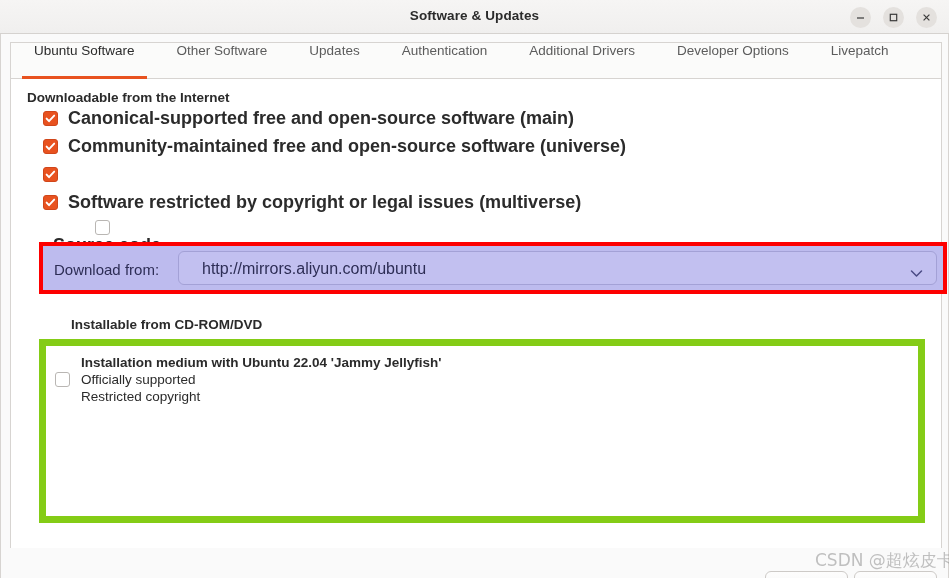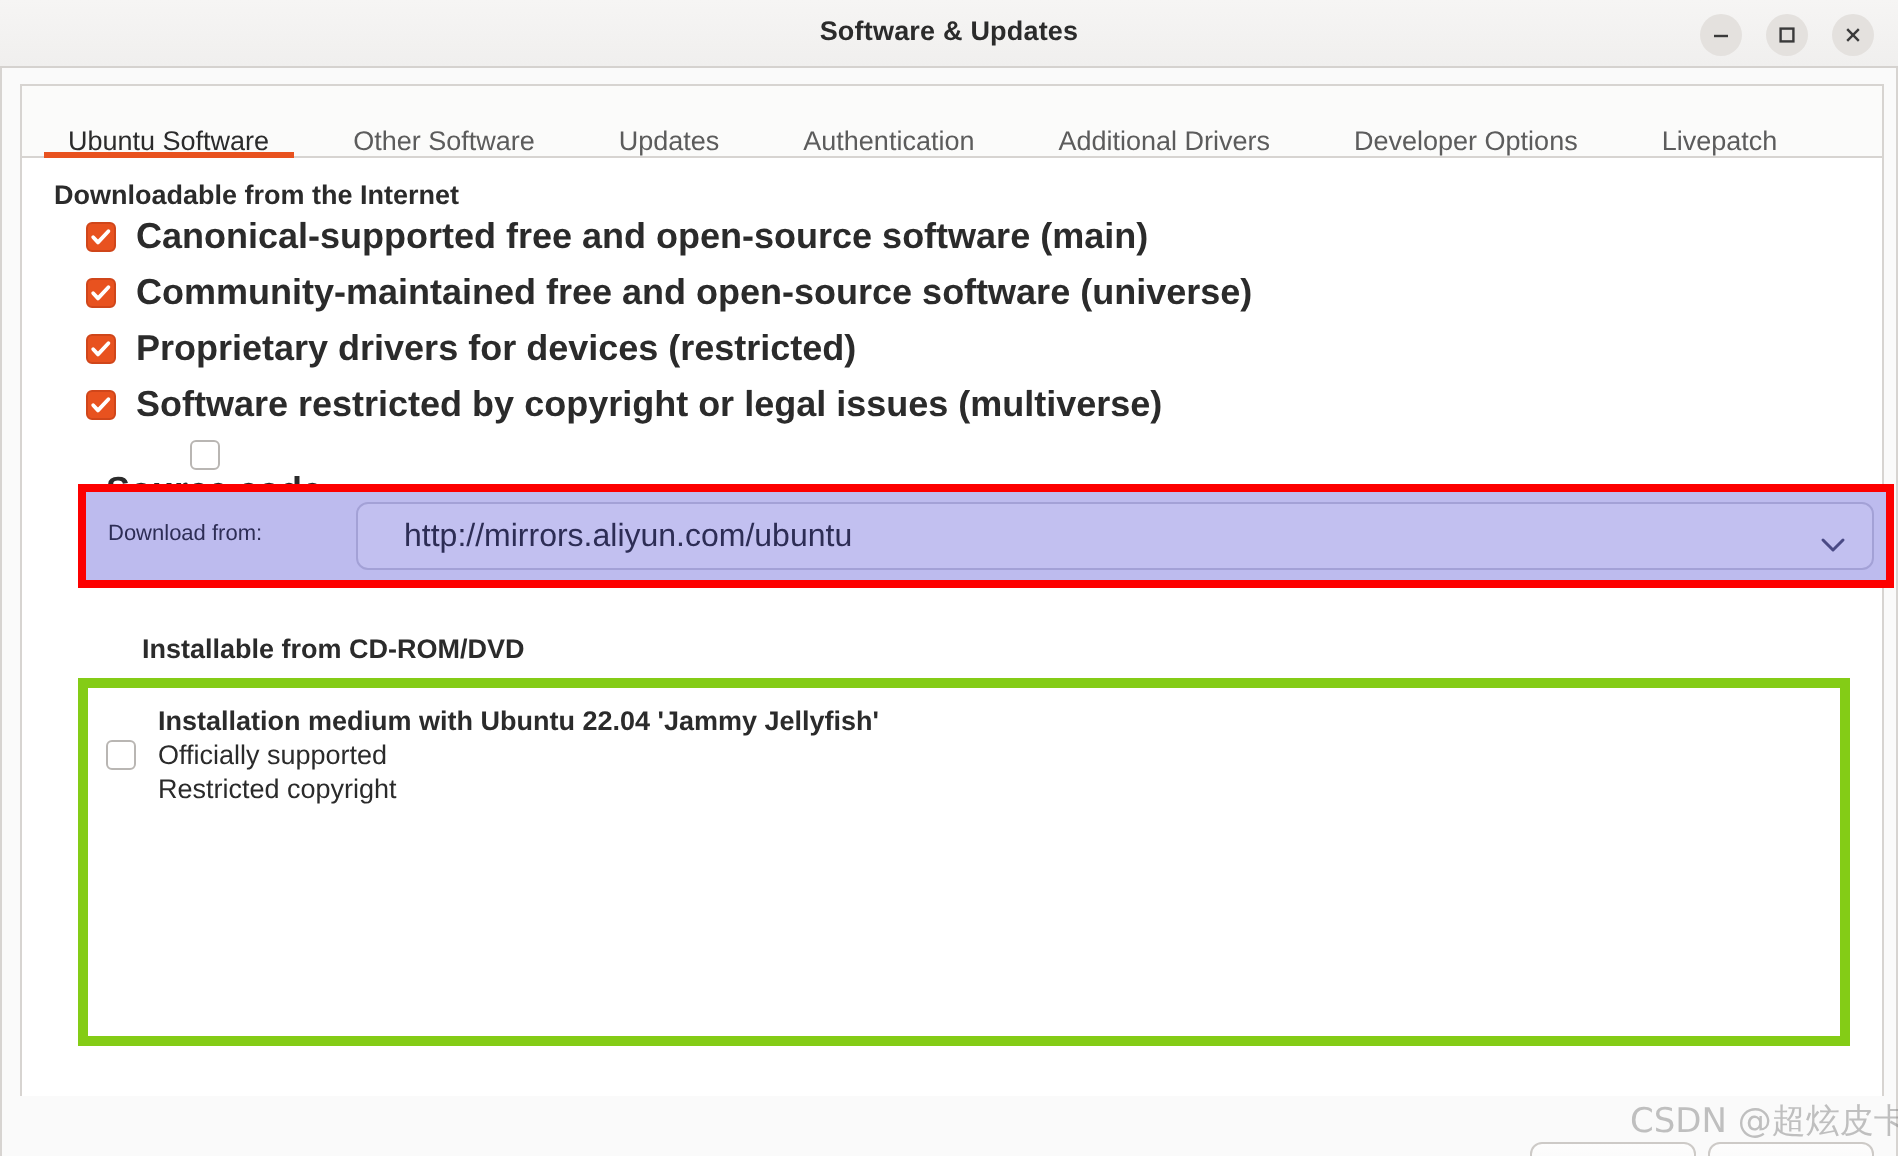--- a/index.html
+++ b/index.html
@@ -92,21 +92,21 @@
     border-bottom: 1px solid #d7d4d1;
     background: #fbfbfa;
     display: flex;
     align-items: stretch;
     padding-left: 2px;
     box-sizing: border-box;
   }
   .tab {
     position: relative;
     display: flex;
-    align-items: flex-end;
+    align-items: flex-start;
     justify-content: center;
     padding: 0 21px;
     font-size: 13.5px;
     color: #5c5c5c;
     white-space: nowrap;
     cursor: default;
     box-sizing: border-box;
   }
   .tab.active {
     color: #2b2b2b;
@@ -179,21 +179,21 @@
     width: 908px;
     height: 52px;
     border: 4px solid #fd0000;
     background: #bdbbee;
     box-sizing: border-box;
   }
   .dl-label {
     position: absolute;
     left: 11px;
     top: 15px;
-    font-size: 11px;
+    font-size: 15px;
     color: #2d2d55;
     white-space: nowrap;
   }
   .dl-combo {
     position: absolute;
     left: 135px;
     top: 5px;
     right: 6px;
     height: 34px;
     border: 1px solid #a3a1d6;
@@ -217,21 +217,21 @@
   }
 
   
   .listbox {
     position: absolute;
     left: 28px;
     top: 260px;
     width: 886px;
     height: 184px;
     background: #ffffff;
-    border: 5px solid #84cc16;
+    border: 7px solid #84cc16;
     box-sizing: border-box;
   }
   .medium-row {
     position: absolute;
     left: 9px;
     top: 8px;
     display: flex;
     align-items: center;
     cursor: default;
   }
@@ -371,21 +371,20 @@
           </span>
           <span class="cblabel">Community-maintained free and open-source software (universe)</span>
         </div>
 
         <div class="cbrow" style="top:85px;">
           <span class="cbox on">
             <svg width="11" height="11" viewBox="0 0 11 11">
                 <polyline points="1.6,5.6 4,8.2 9.2,2.6" fill="none" stroke="#ffffff" stroke-width="1.9" stroke-linecap="round" stroke-linejoin="round"></polyline>
               </svg>
           </span>
-          <span class="cblabel">Proprietary drivers for devices (restricted)</span>
         </div>
 
         <div class="cbrow" style="top:113px;">
           <span class="cbox on">
             <svg width="11" height="11" viewBox="0 0 11 11">
                 <polyline points="1.6,5.6 4,8.2 9.2,2.6" fill="none" stroke="#ffffff" stroke-width="1.9" stroke-linecap="round" stroke-linejoin="round"></polyline>
               </svg>
           </span>
           <span class="cblabel">Software restricted by copyright or legal issues (multiverse)</span>
         </div>

